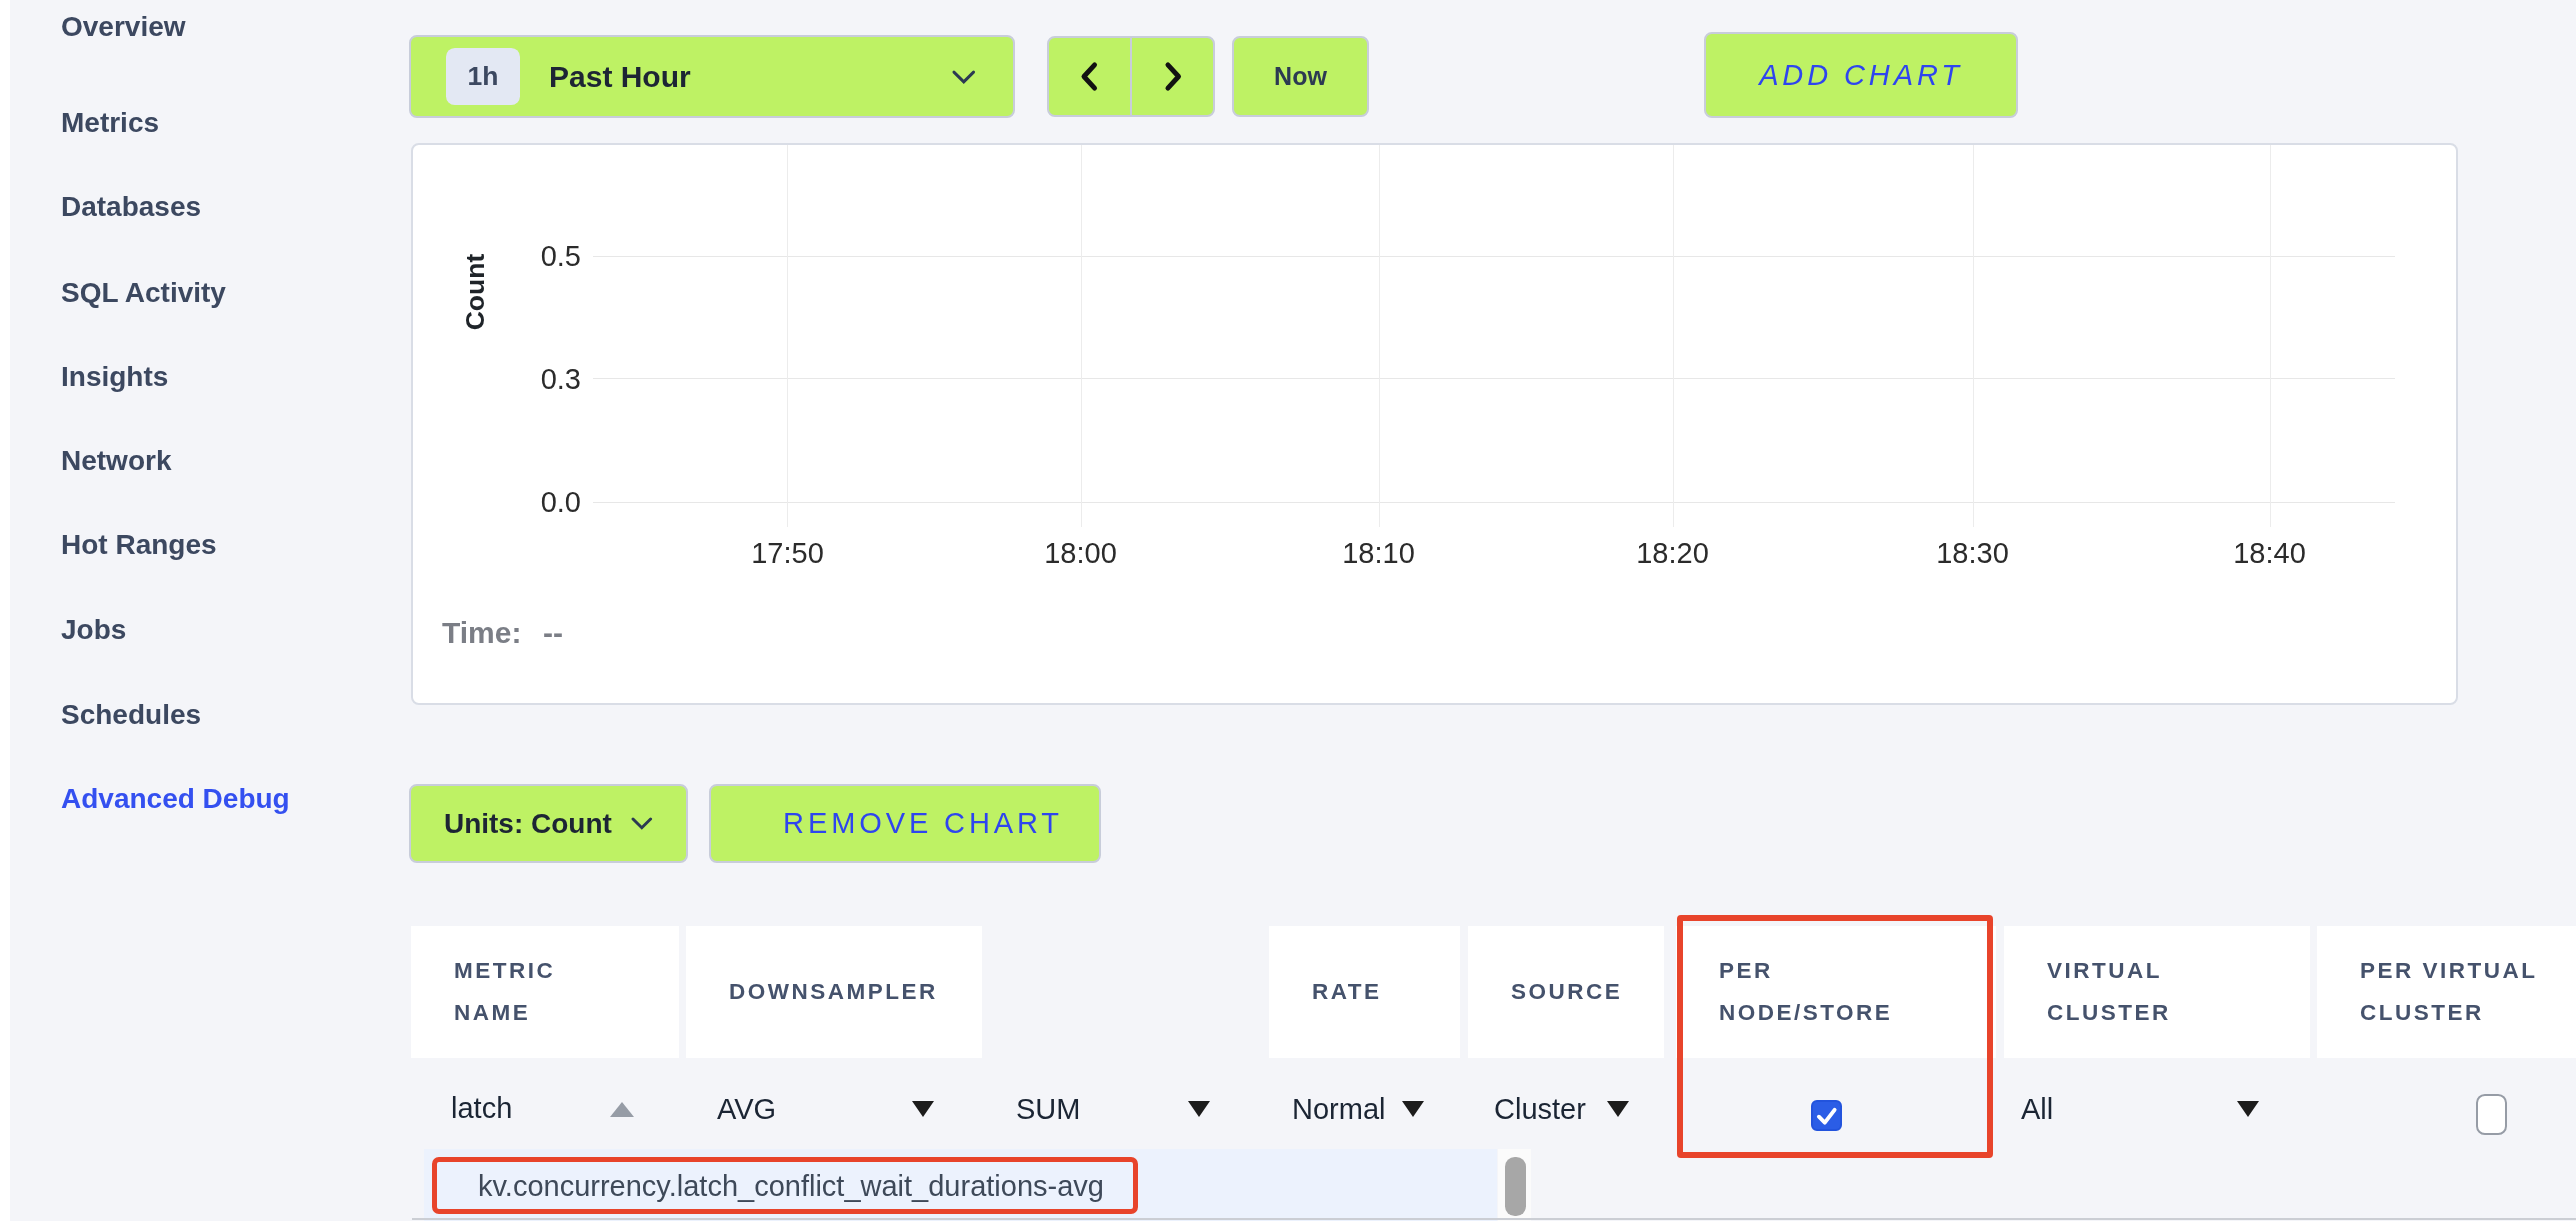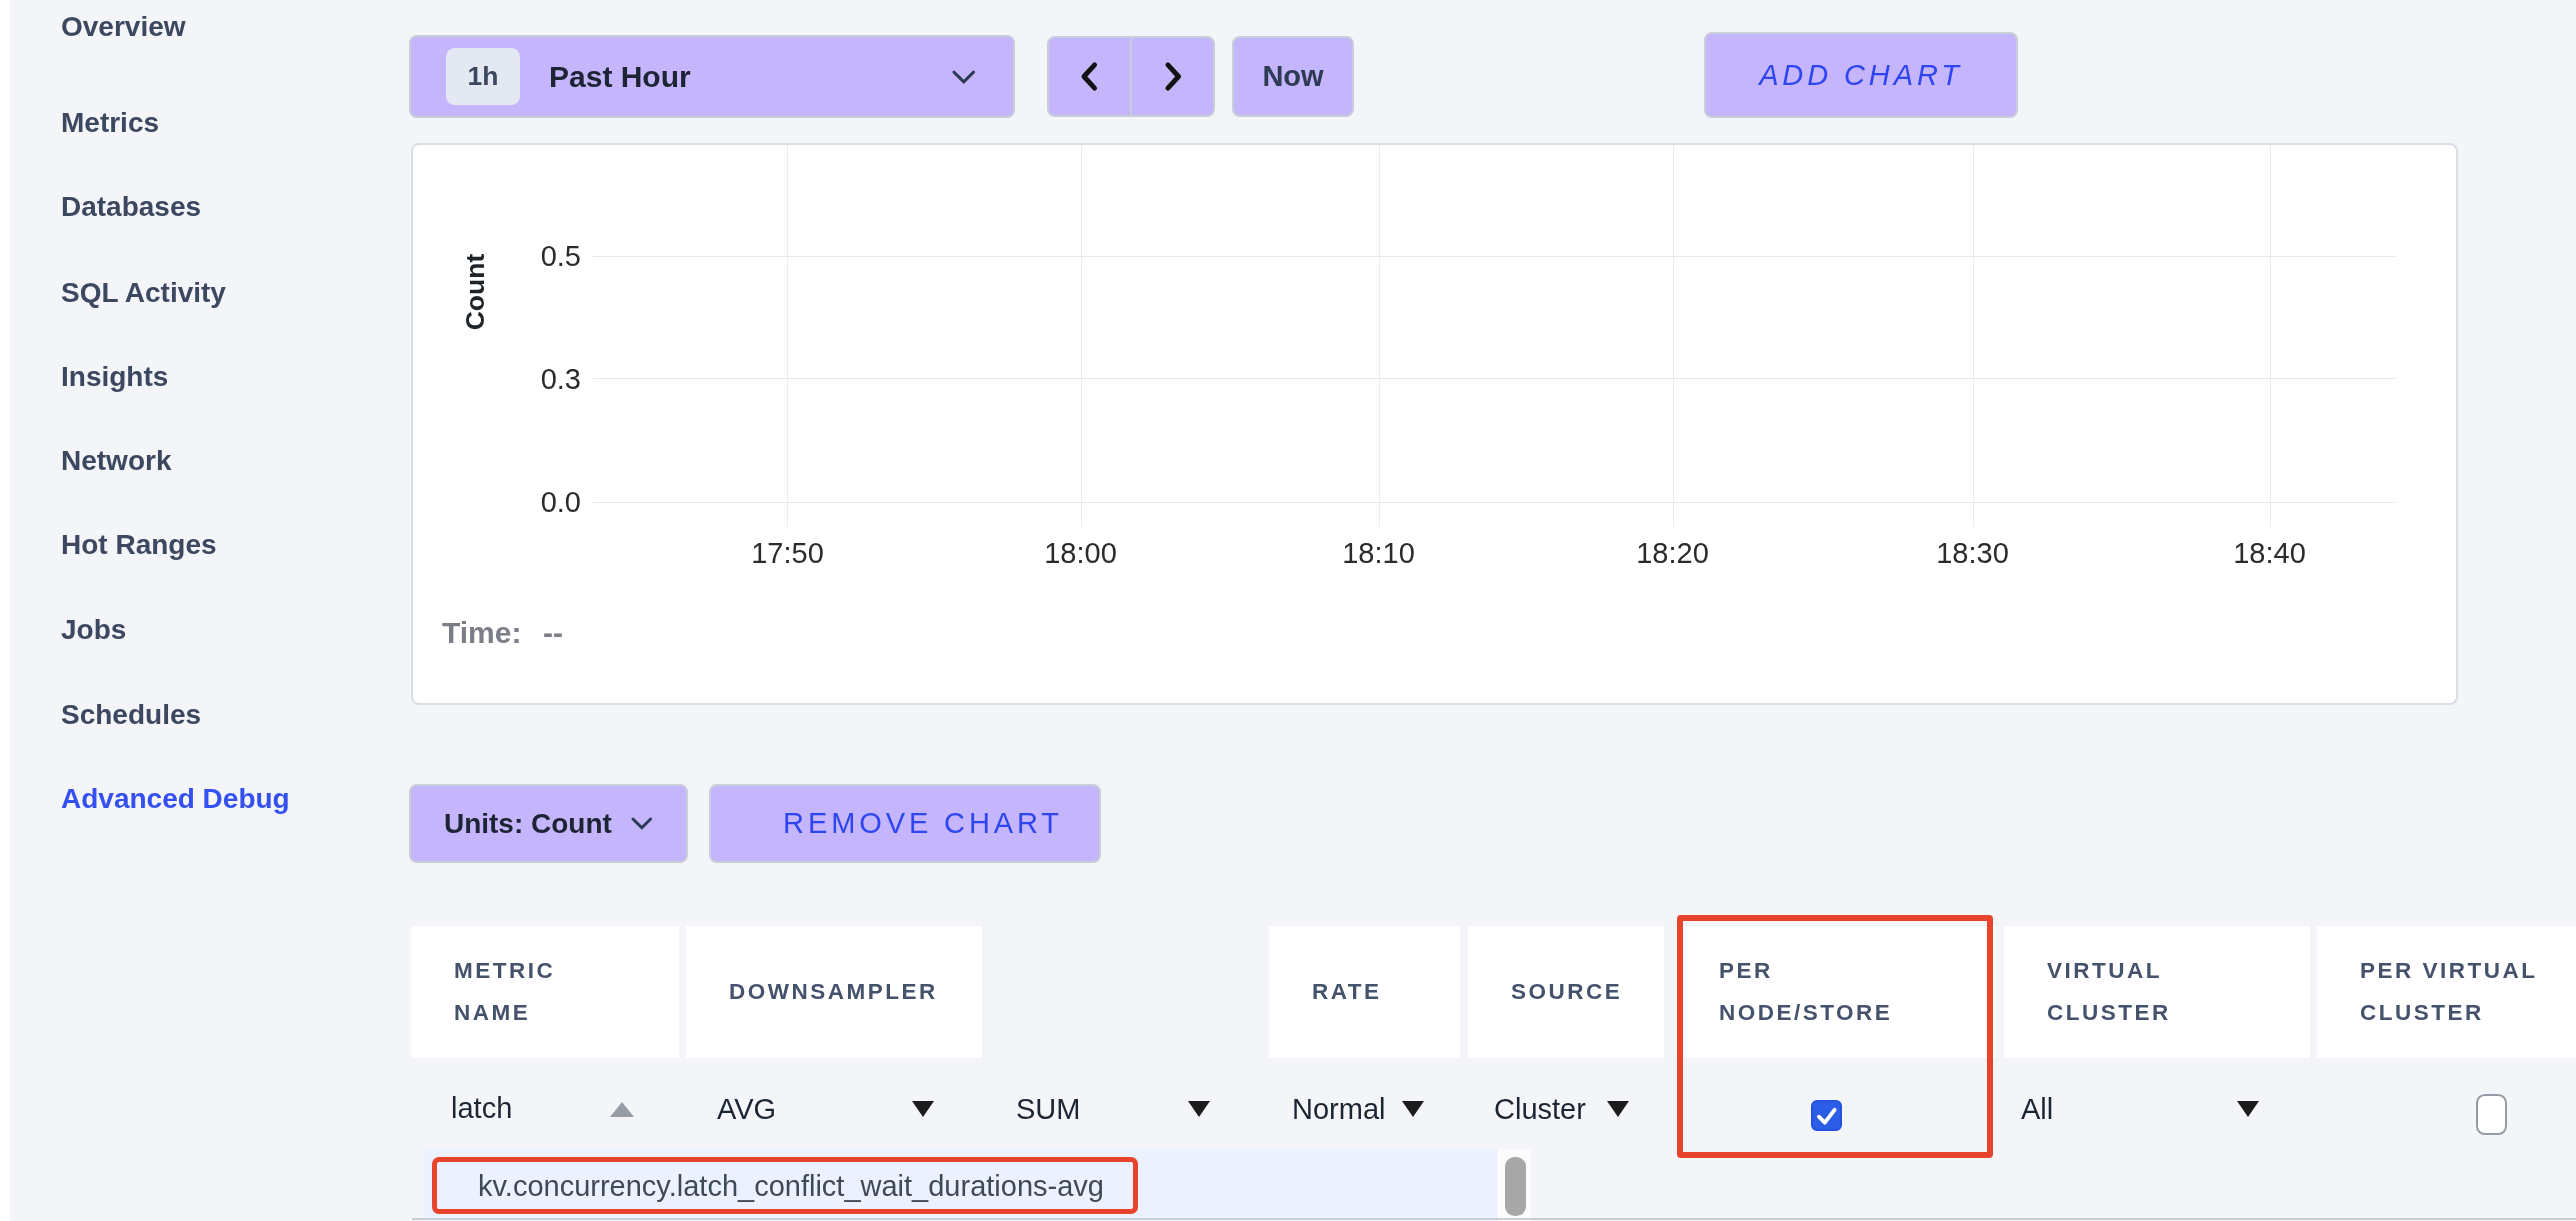--- a/index.html
+++ b/index.html
@@ -9,33 +9,33 @@
   .abs { position:absolute; }
 
   .left-strip { left:0; top:0; width:9.8px; height:1221px; background:#ffffff; }
 
   
   .side-item { left:61px; width:294px; height:43px; line-height:43px;
     font-size:28px; font-weight:600; color:#3c4860; cursor:pointer; text-decoration:none; display:block; }
   .side-item.active { color:#3450f0; }
 
   
-  .btn-border { background:#c4b5fd; border:2px solid #c8cdda; border-radius:7.8px; }
+  .btn-border { background:#bef264; border:2px solid #c8cdda; border-radius:7.8px; }
   .time-selector { left:409px; top:35px; width:606px; height:83px; display:flex; align-items:center; cursor:pointer; }
   .time-badge { margin-left:35px; width:74px; height:57px; background:#e3e8f3; border-radius:8.8px;
     display:flex; align-items:center; justify-content:center; font-size:26.5px; font-weight:700; color:#3c4860; }
   .time-label { margin-left:29px; font-size:30px; font-weight:600; color:#1d2534; }
   .chev-right { position:absolute; right:37px; top:50%; transform:translateY(-50%); }
 
   .nav-arrows { left:1047px; top:36px; width:168px; height:81px; display:flex; }
   .arrow-half { flex:1; display:flex; align-items:center; justify-content:center; cursor:pointer; }
   .arrow-half + .arrow-half { border-left:2px solid #c8cdda; }
 
-  .now-btn { left:1232px; top:36px; width:122px; height:81px; display:flex; align-items:center; justify-content:center;
-    font-size:29px; font-weight:700; color:#2c3a52; cursor:pointer; }
+  .now-btn { left:1232px; top:36px; width:137px; height:81px; display:flex; align-items:center; justify-content:center;
+    font-size:25px; font-weight:700; color:#2c3a52; cursor:pointer; }
   .add-chart-btn { left:1704px; top:32px; width:314px; height:86px; display:flex; align-items:center; justify-content:center;
     font-size:29px; letter-spacing:3.9px; font-weight:500; color:#2e45ef; cursor:pointer;font-style:italic; }
 
   
   .chart-panel { left:411px; top:143px; width:2047px; height:562px; background:#ffffff;
     border:2px solid #d9dde6; border-radius:7.8px; }
   .ylabel { left:62px; top:147px; transform:translate(-50%,-50%) rotate(-90deg);
     font-size:26.5px; font-weight:700; color:#1f2429; white-space:nowrap; }
   .ytick { left:90px; width:78px; height:35px; line-height:35px; text-align:right; font-size:29px; color:#2b2b2b; }
   .hgrid { left:180px; width:1802px; height:1px; background:#e7e7e7; }

